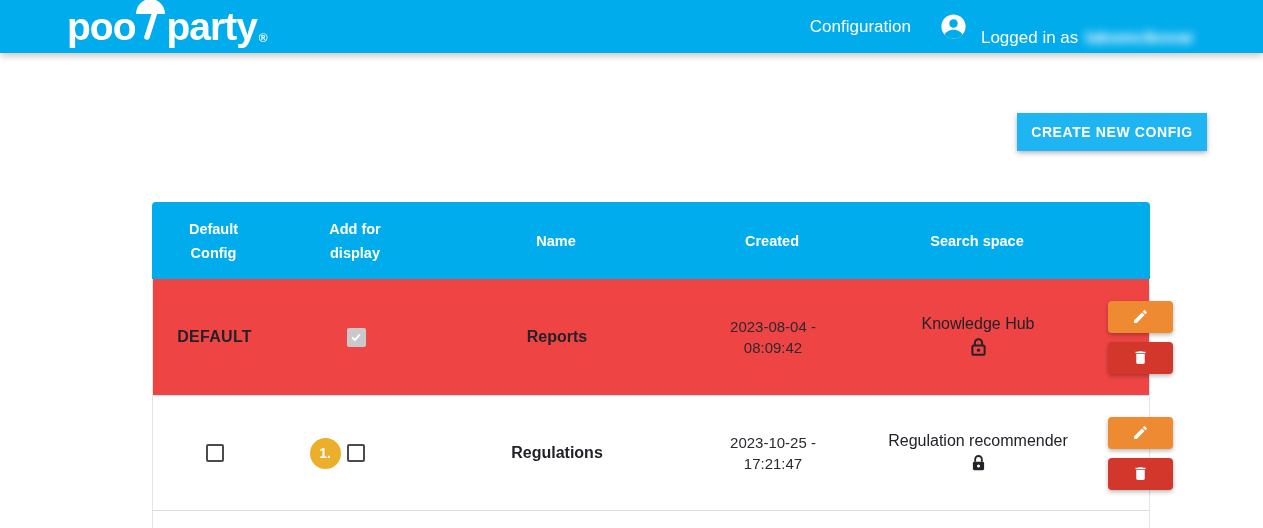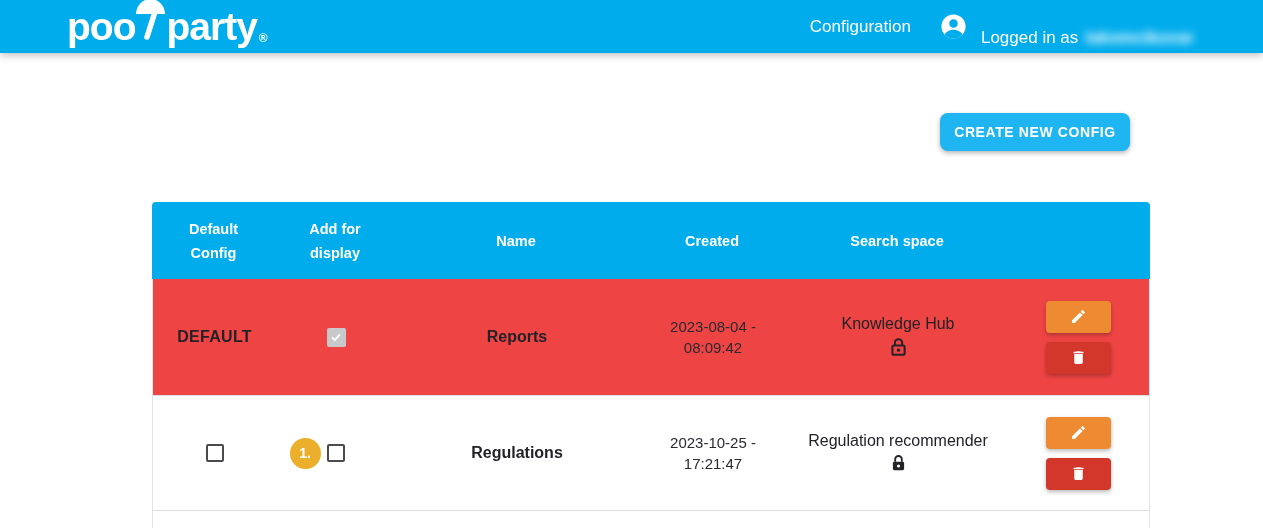--- a/index.html
+++ b/index.html
@@ -18,30 +18,30 @@
   .logo svg { display:block; margin:0 -1px; overflow:visible; }
   .logo .reg { font-size:12px; font-weight:bold; letter-spacing:0; margin-left:2px; padding-bottom:2px; }
   .appbar-right { margin-left:auto; margin-right:69px; display:flex; align-items:center; color:#fff; }
   .nav-config { font-size:17px; color:#fff; cursor:pointer; margin-right:28px; }
   .avatar { width:29px; height:29px; margin-right:13px; display:block; }
   .logged-in { font-size:17px; display:flex; align-items:center; gap:7px;margin-top:22px; }
   .username-blur { filter:blur(4px); font-weight:bold; }
 
   
   .create-btn {
-    position:absolute; left:940px; top:113px; width:190px; height:38px;
-    background:#1FB4F2; color:#fff; border:none; border-radius:8px;
+    position:absolute; left:1017px; top:113px; width:190px; height:38px;
+    background:#1FB4F2; color:#fff; border:none; border-radius:0;
     font-family:"Liberation Sans", sans-serif;
     font-size:14px; font-weight:bold; letter-spacing:0.6px;
     box-shadow:0 2px 5px rgba(0,0,0,0.30); cursor:pointer;
   }
 
   
   .config-table { position:absolute; left:152px; top:202px; width:998px; }
-  .grid-row { display:grid; grid-template-columns:123px 120px 242px 150px 220px auto; align-items:center; }
+  .grid-row { display:grid; grid-template-columns:123px 120px 242px 150px 220px auto; align-items:center;gap:20px; }
   .thead {
     height:77px; background:#00ACEC; color:#fff; font-weight:bold; font-size:14.5px;
     border-radius:4px 4px 0 0;
   }
   .thead .th { text-align:center; line-height:24px; }
   .th-narrow { display:inline-block; max-width:64px; }
   .tbody-row { border-left:1px solid #E4E4E8; border-right:1px solid #E4E4E8; border-bottom:1px solid #DEDEE2; }
   .row-0 { height:117px; background:#ef4444; }
   .row-1 { height:115px; background:#ffffff; }
   .row-stub { height:17px; background:#ffffff; border-left:1px solid #E4E4E8; border-right:1px solid #E4E4E8; }

